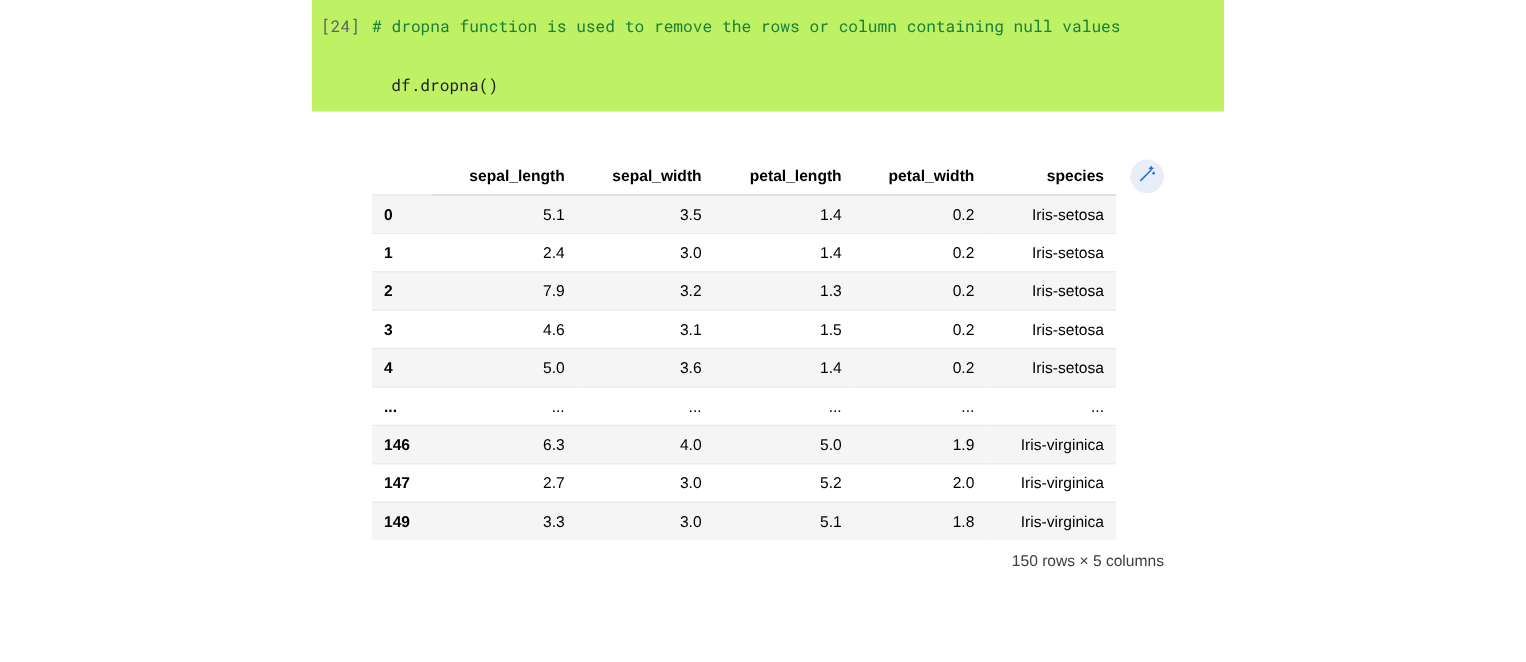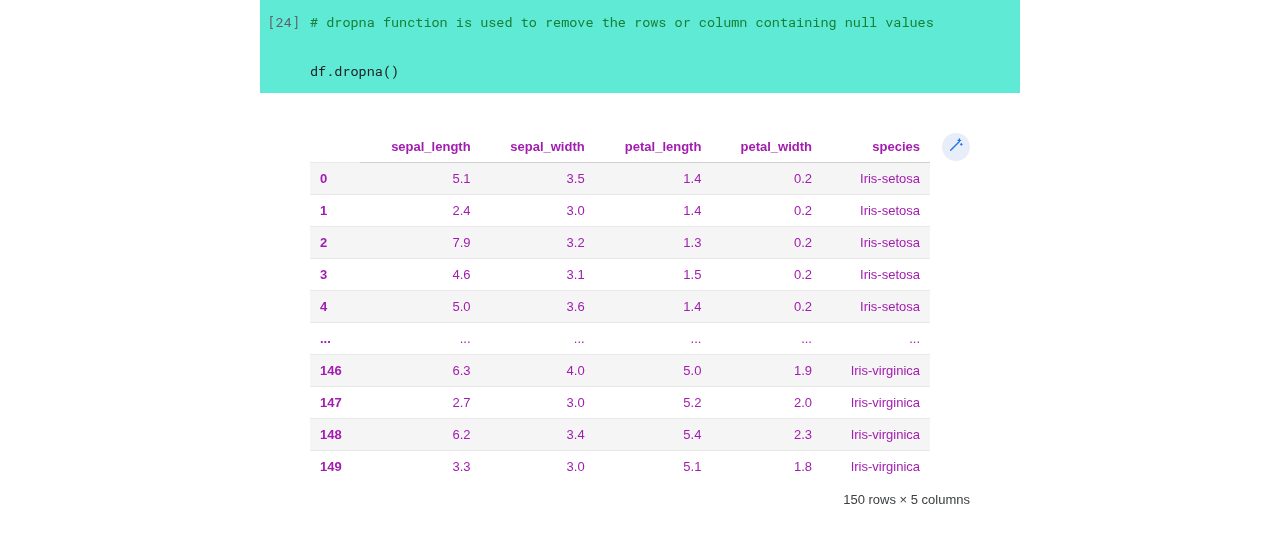--- a/index.html
+++ b/index.html
@@ -5,41 +5,41 @@
     * { box-sizing: border-box; margin: 0; padding: 0; }
     body {
       font-family: Arial, Helvetica, sans-serif;
       font-size: 14px;
       color: #3c4043;
       background: #fff;
       width: 1272px;
       height: 552px;
     }
     .cell-input {
-      background: #5eead4;
+      background: #bef264;
       padding: 10px 0 10px 0;
       margin-left: 260px;
       width: 760px;
       display: flex;
       font-family: "Roboto Mono", "Consolas", monospace;
       font-size: 13.5px;
       line-height: 1.8;
     }
     .execution-count {
       color: #5f6368;
       width: 50px;
       text-align: right;
       padding-right: 10px;
       flex-shrink: 0;
     }
     .code-content {
       flex: 1;
     }
     .comment { color: #188038; }
-    .code-line { color: #202124; }
+    .code-line { color: #202124; margin-left: 16px; }
     .output-wrapper {
       margin-left: 310px;
       margin-top: 8px;
       position: relative;
       width: 660px;
     }
     .magic-button {
       position: absolute;
       right: 0;
       top: 2px;
@@ -49,21 +49,21 @@
       background: #e8eef9;
       display: flex;
       align-items: center;
       justify-content: center;
       cursor: pointer;
     }
     .magic-button svg { width: 16px; height: 16px; }
     table.dataframe {
       border-collapse: collapse;
       font-size: 13px;
-      color: #a21caf;
+      color: #000000;
       width: 620px;
       margin-top: 38px;
     }
     table.dataframe th {
       font-weight: 700;
       padding: 8px 10px;
       text-align: right;
       border-bottom: 1px solid #d0d0d0;
     }
     table.dataframe th:last-child { }
@@ -185,28 +185,20 @@
         </tr>
         <tr>
           <td class="idx">147</td>
           <td>2.7</td>
           <td>3.0</td>
           <td>5.2</td>
           <td>2.0</td>
           <td>Iris-virginica</td>
         </tr>
         <tr>
-          <td class="idx">148</td>
-          <td>6.2</td>
-          <td>3.4</td>
-          <td>5.4</td>
-          <td>2.3</td>
-          <td>Iris-virginica</td>
-        </tr>
-        <tr>
           <td class="idx">149</td>
           <td>3.3</td>
           <td>3.0</td>
           <td>5.1</td>
           <td>1.8</td>
           <td>Iris-virginica</td>
         </tr>
       </tbody>
   </table>
 

